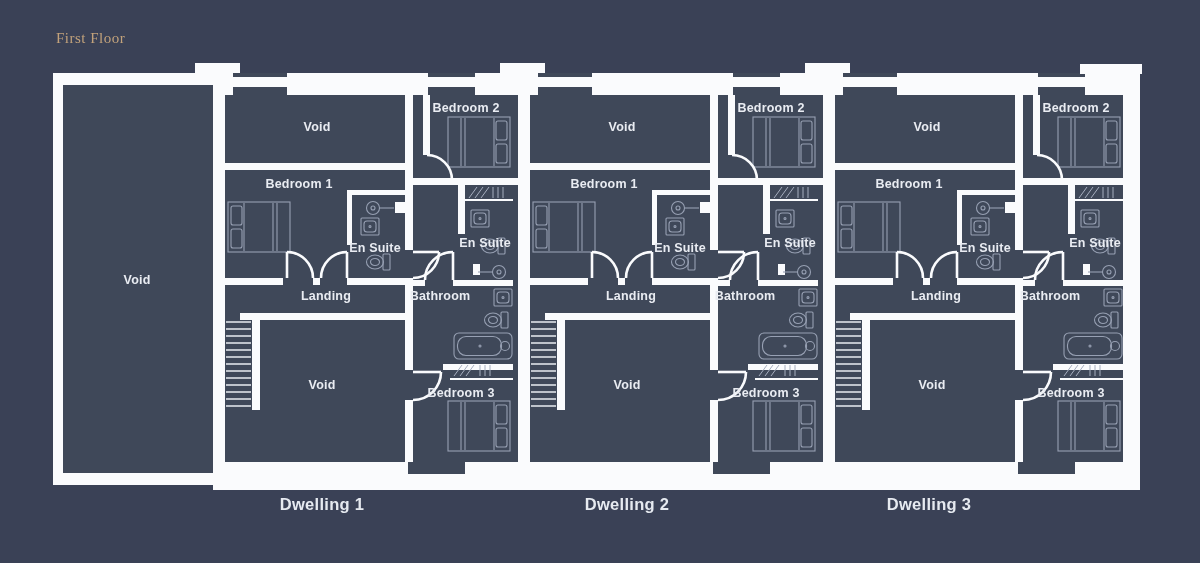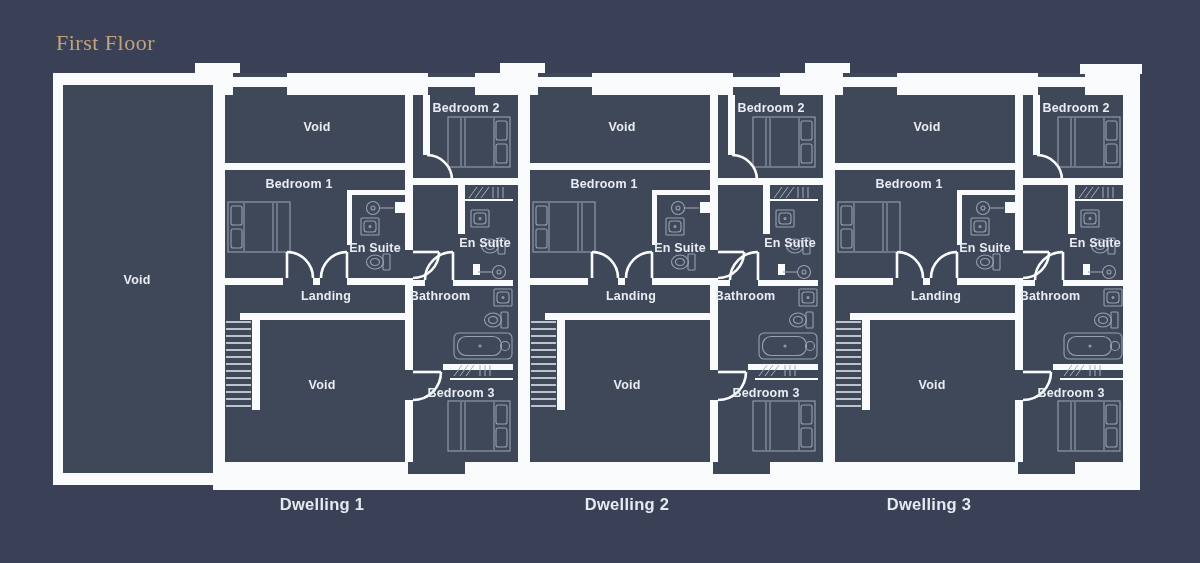--- a/index.html
+++ b/index.html
@@ -1,19 +1,19 @@
 <!DOCTYPE html>
 <html><head>
 <meta charset="utf-8">
 <style>
   html,body{margin:0;padding:0;background:#3a4156;}
   body{width:1200px;height:563px;position:relative;overflow:hidden;
        font-family:"Liberation Sans",sans-serif;}
   .title{position:absolute;left:56px;top:30px;
-         font-family:"Liberation Serif",serif;font-size:22px;
+         font-family:"Liberation Serif",serif;font-size:15px;
          color:#c2a27b;letter-spacing:.5px;}
   svg.plan{position:absolute;left:0;top:0;}
   .wall{fill:#fafbfd;}
   .room-fill{fill:#3f4859;}
   .furn{fill:none;stroke:#97a0b3;stroke-width:1.1;}
   .door{fill:none;stroke:#fafbfd;stroke-width:2.6;stroke-linecap:butt;}
   .hatch{fill:none;stroke:#a6aebf;stroke-width:1;}
   .stair{fill:none;stroke:#e9ecf1;stroke-width:1.5;}
   text.room{font-family:"Liberation Sans",sans-serif;font-weight:700;
             font-size:12.5px;fill:#e9ecf2;text-anchor:middle;letter-spacing:.2px;}

